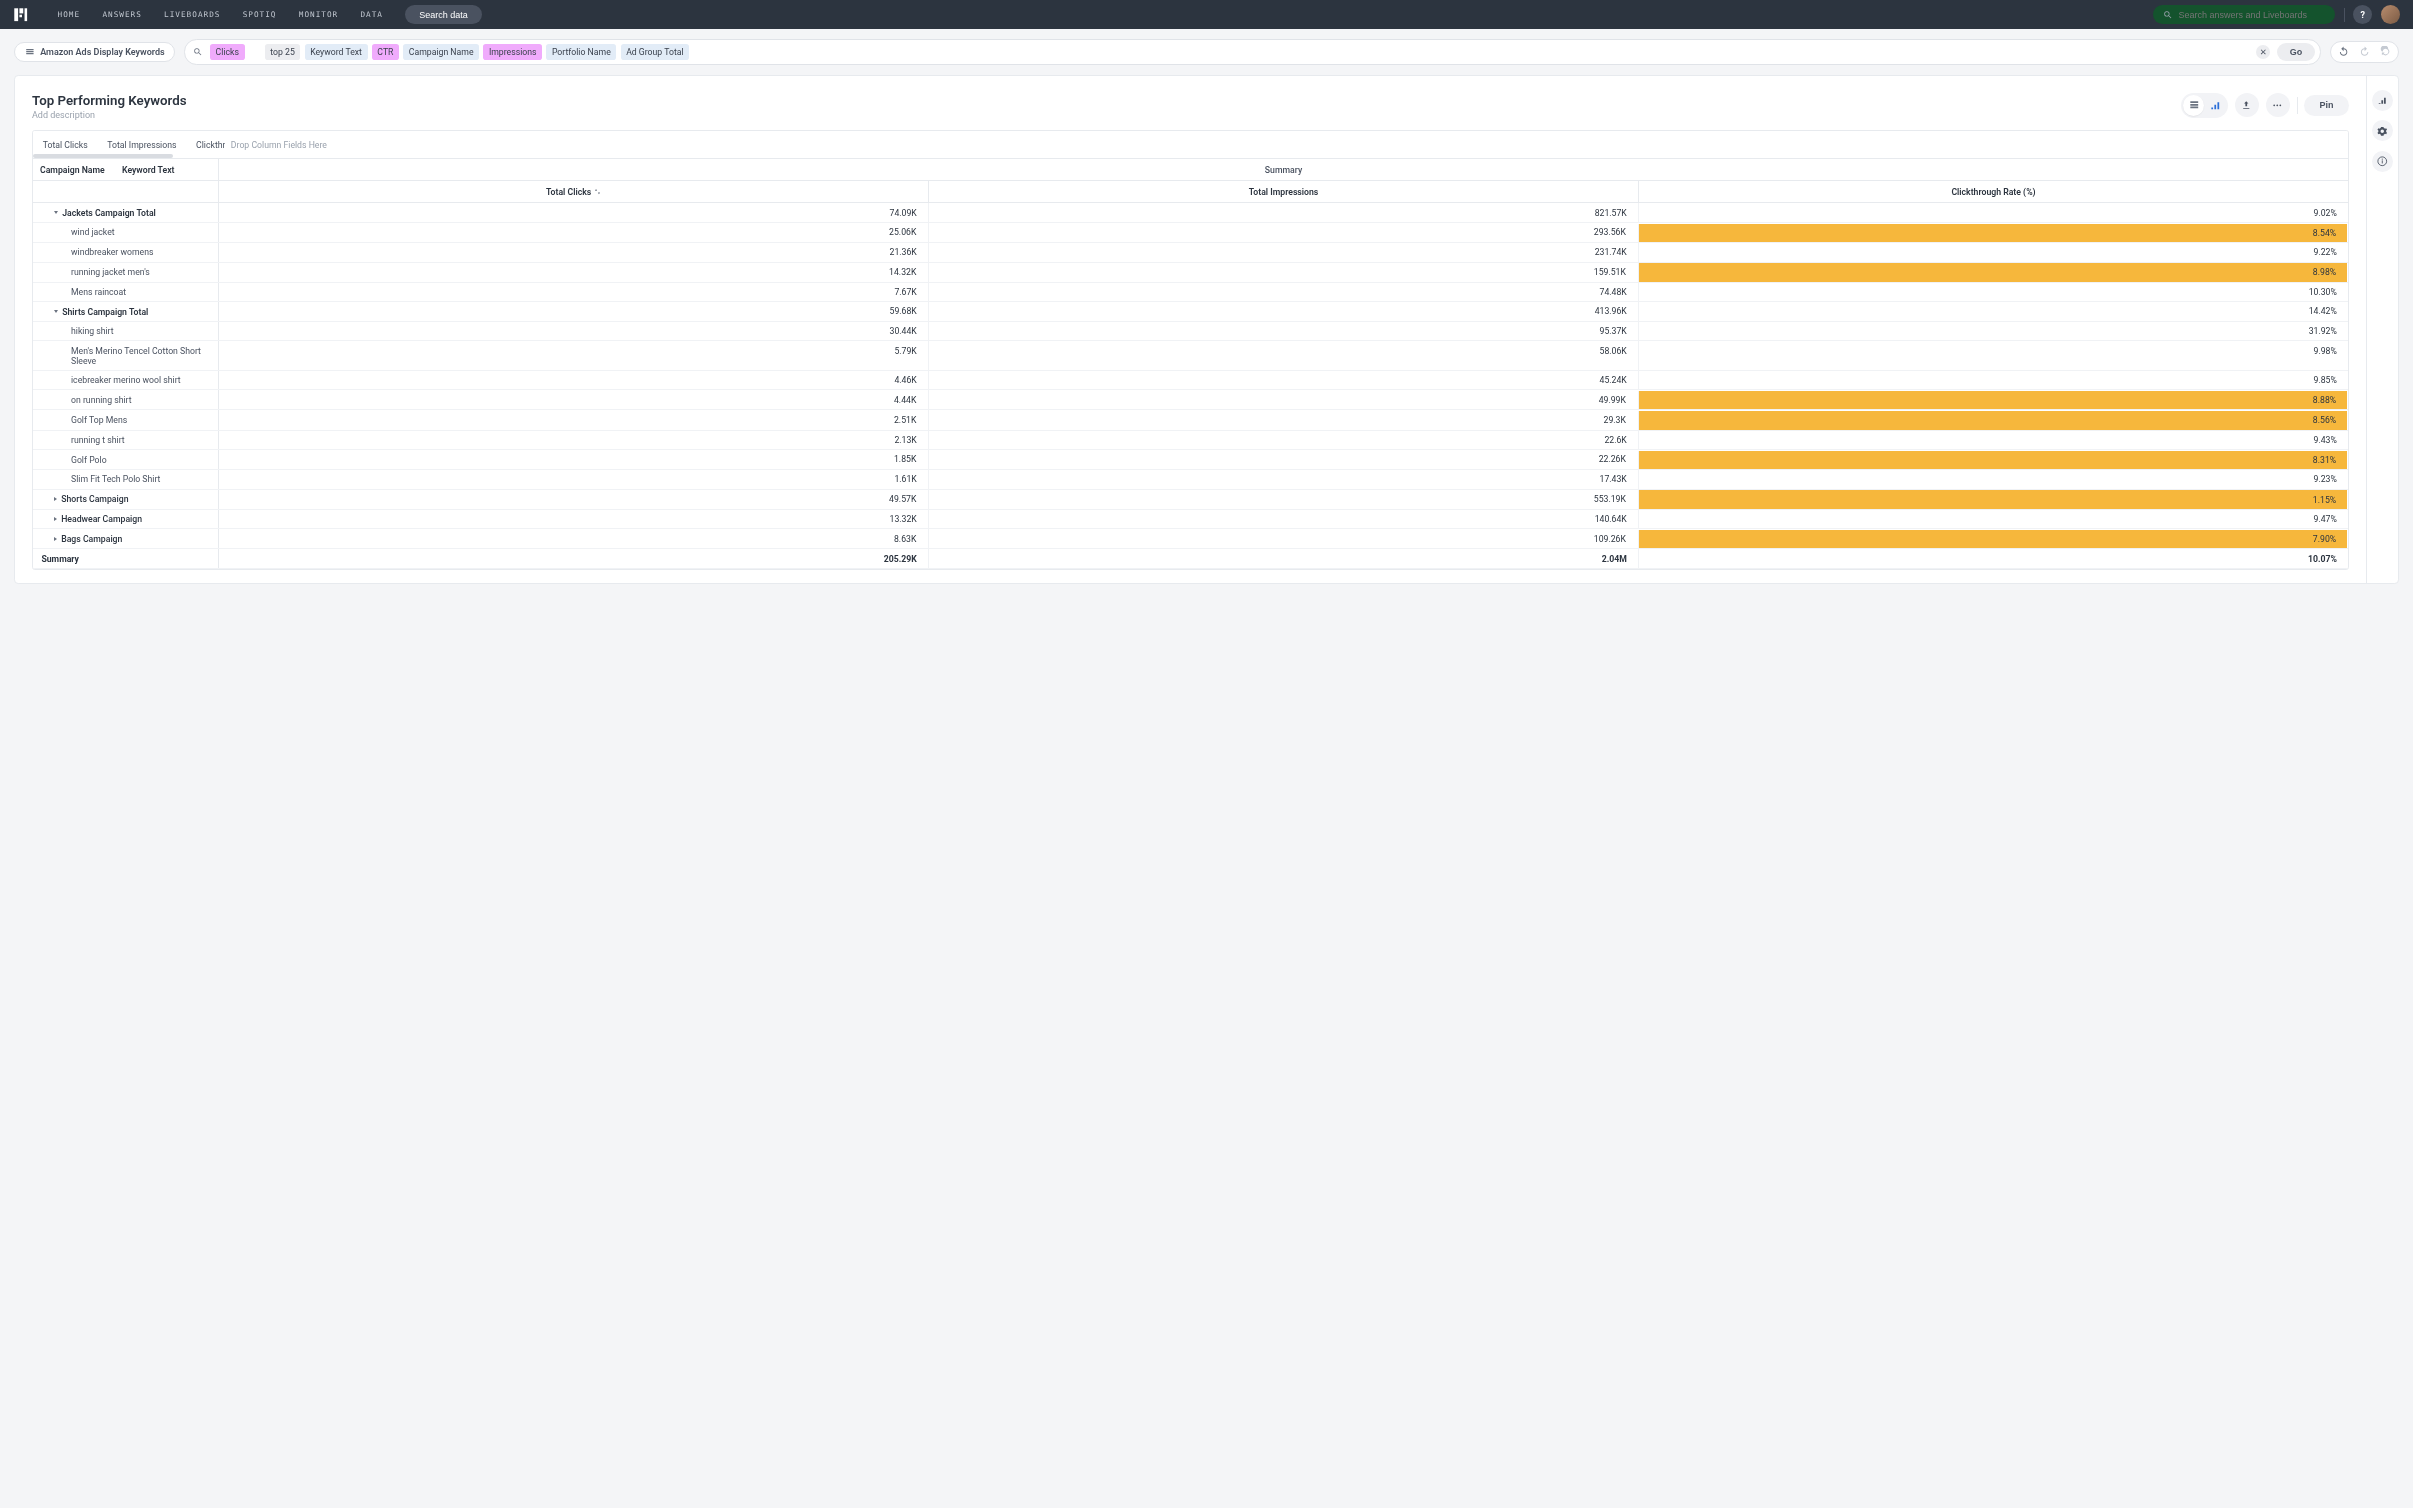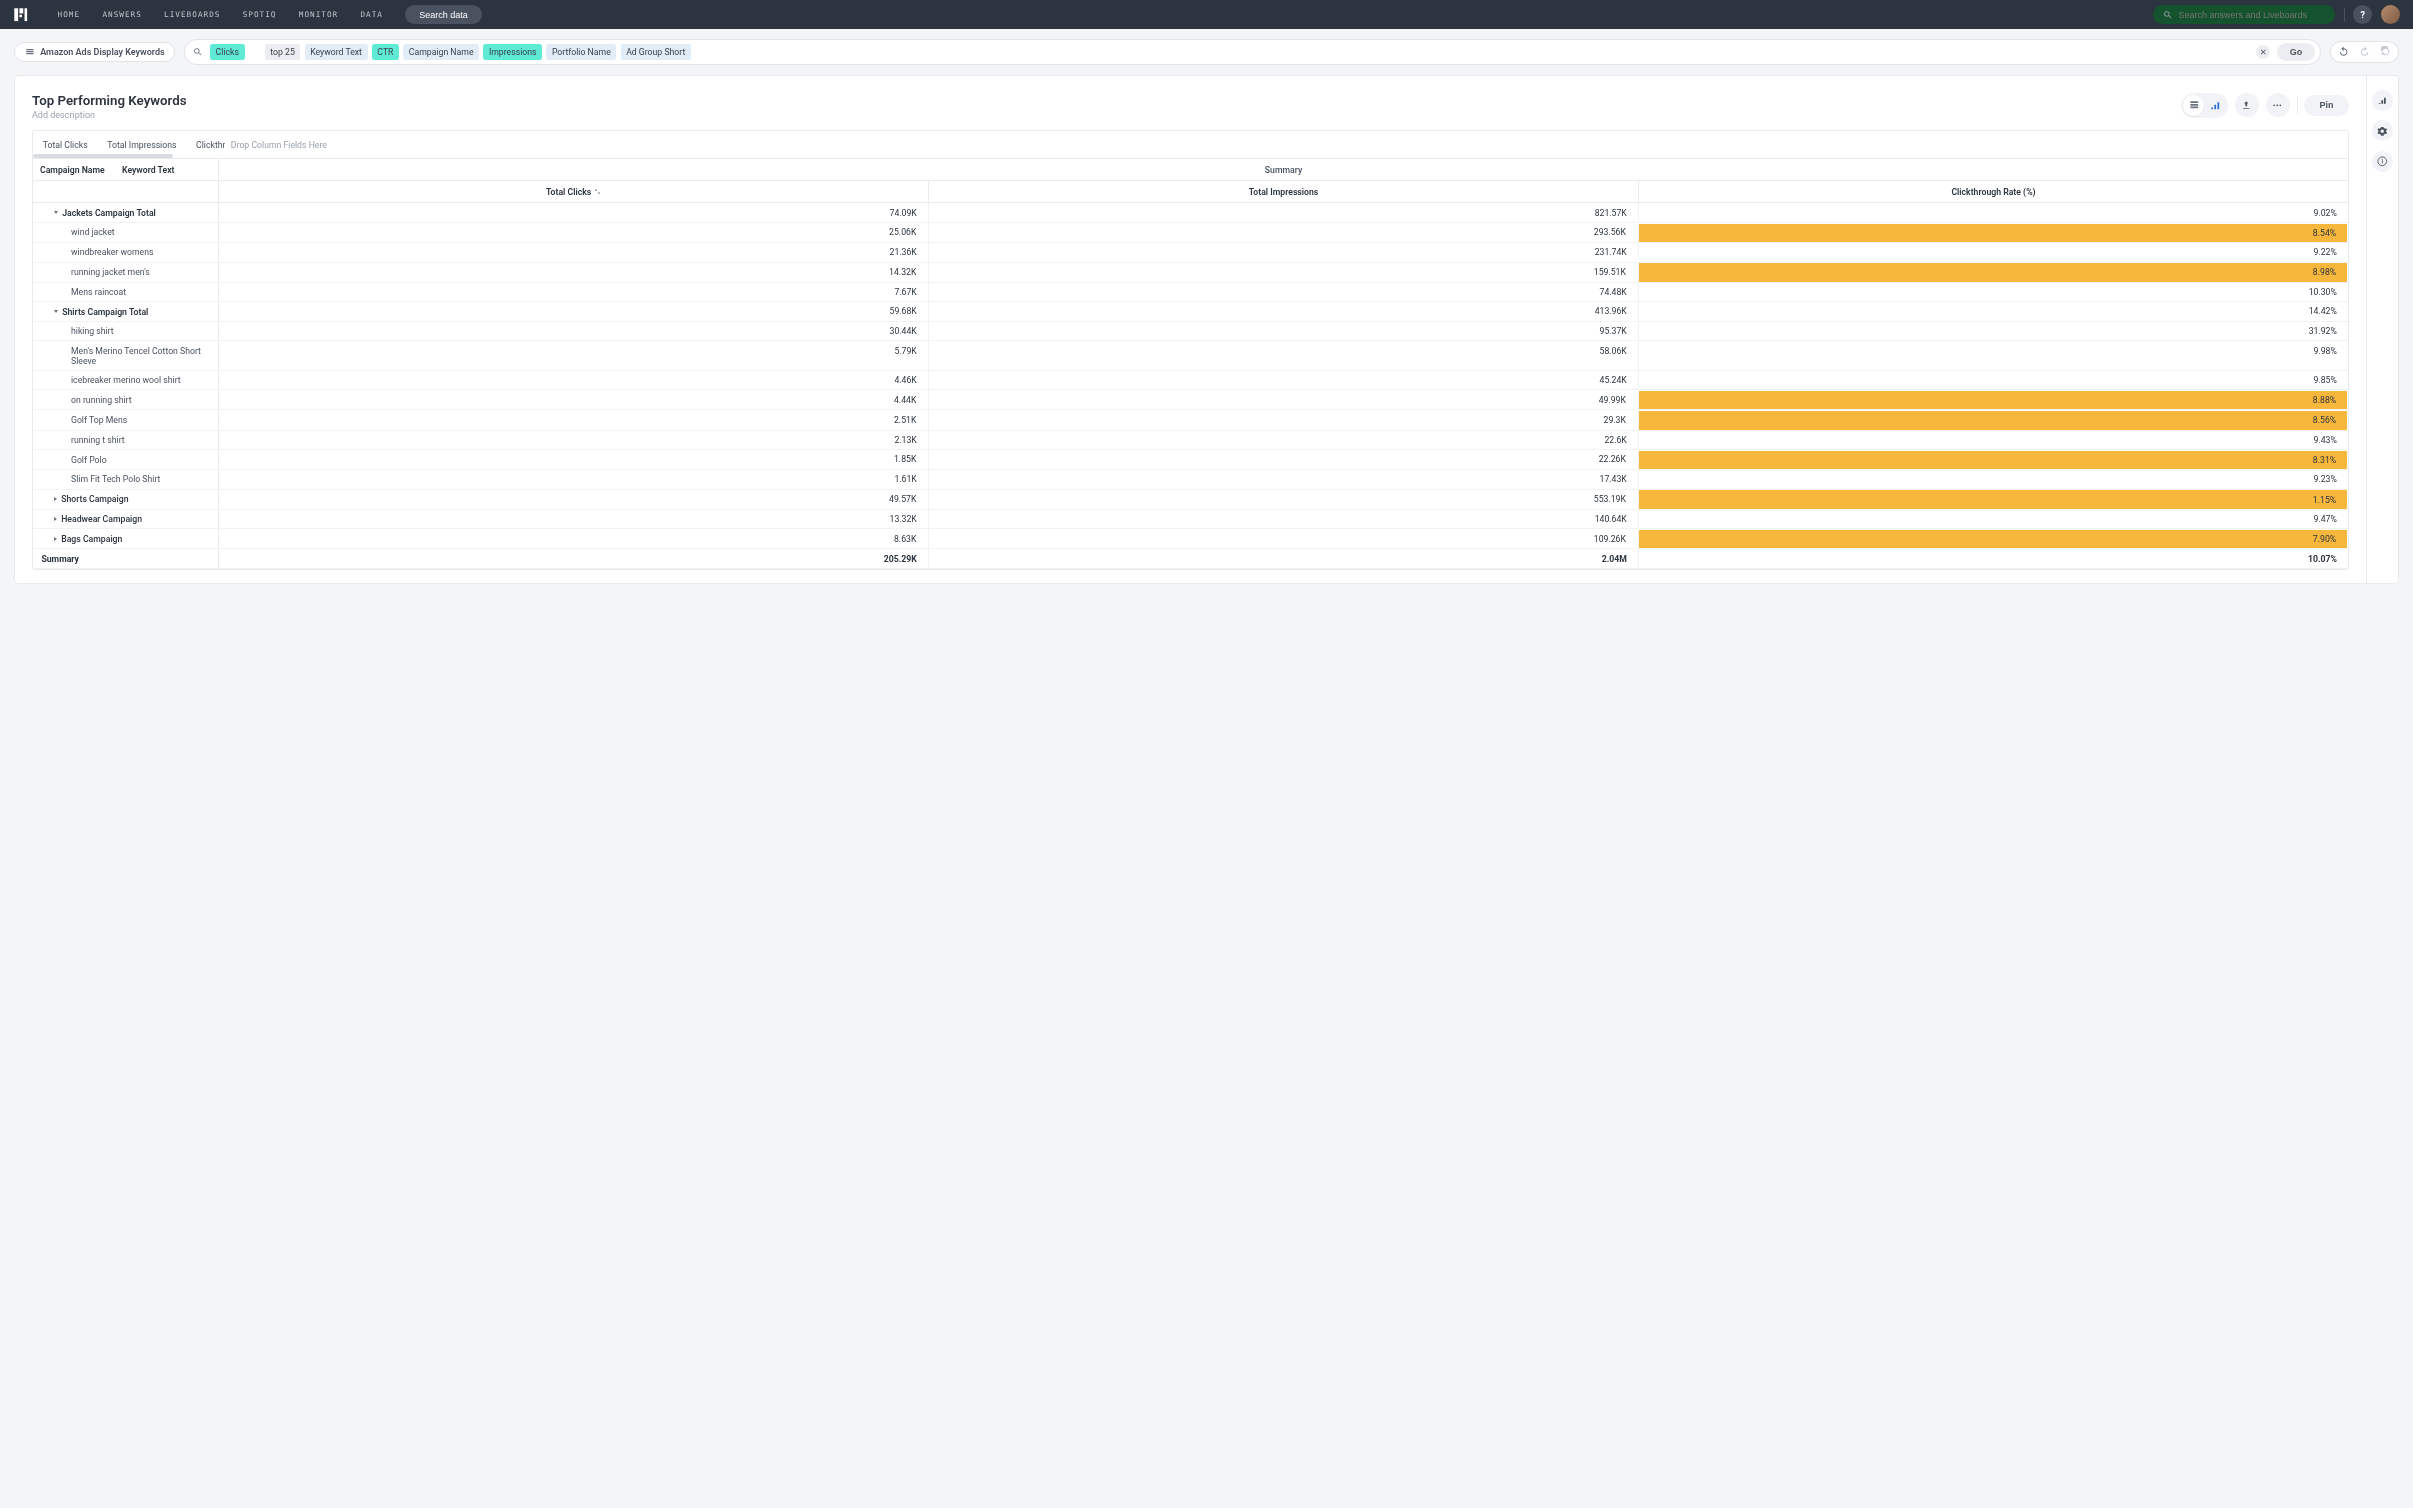--- a/index.html
+++ b/index.html
@@ -20,21 +20,21 @@
 .help-btn { width: 19.6px; height: 19.6px; border-radius: 50%; background: #4a5260; color: #fff; display: flex; align-items: center; justify-content: center; font-weight: bold; cursor: pointer; }
 .avatar { width: 19.6px; height: 19.6px; border-radius: 50%; background: linear-gradient(135deg,#b98d6e,#7a5a44); }
 
 
 .filterbar { display: flex; align-items: center; padding: 9.8px 14px; gap: 8.4px; }
 .source-chip { background: #fff; border:0.7px solid #e0e3e8; border-radius: 12.6px; padding: 4.2px 9.8px; display: flex; align-items: center; gap: 5.6px; color:#4a5260; font-weight:600; font-size:9px; }
 .source-chip .ic { width:9.8px; height:9.8px; }
 .query-row { flex: 1; background: #fff; border:0.7px solid #e0e3e8; border-radius: 12.6px; padding: 2.8px 5.6px; display: flex; align-items: center; gap: 4.2px; }
 .query-row .search-ic { width:9.8px; height:9.8px; fill:#6b7380; margin:0 2.8px; }
 .token { border-radius: 2.8px; padding: 2.8px 5.6px; font-size: 8.7px; color:#3a414d; }
-.tok-s { background:#5eead4; }
+.tok-s { background:#f0abfc; }
 .tok-f { background:#ecedf0;margin-left:16px; }
 .tok-b { background:#e2ecf7; }
 .clear-x { margin-left:auto; width:14px; height:14px; border-radius:50%; background:#ecedf0; display:flex; align-items:center; justify-content:center; cursor:pointer; color:#4a5260; font-size:8.4px; }
 .go-btn { background:#ecedf0; border:none; border-radius:9.8px; padding:4.2px 12.6px; font-weight:600; color:#4a5260; cursor:pointer; font-size:9px; margin-left:2.8px; }
 .history { background:#fff; border:0.7px solid #e0e3e8; border-radius:12.6px; padding:4.2px 7px; display:flex; gap:9.8px; }
 .history .ic { width:11.2px; height:11.2px; fill:#6b7380; cursor:pointer; }
 .history .ic.dis { fill:#c5cad2; }
 
 
 .card { margin: 0 14px 14px 14px; background:#fff; border:0.7px solid #e7eaee; border-radius:4.2px; display:flex; position:relative; }
@@ -137,21 +137,21 @@
         <path d="M15.5 14h-.79l-.28-.27A6.471 6.471 0 0016 9.5 6.5 6.5 0 109.5 16c1.61 0 3.09-.59 4.23-1.57l.27.28v.79l5 4.99L20.49 19l-4.99-5zm-6 0C7.01 14 5 11.99 5 9.5S7.01 5 9.5 5 14 7.01 14 9.5 11.99 14 9.5 14z"></path>
       </svg>
     <div id="tokens" style="display:flex; gap:4.2px; flex-wrap:nowrap;">
         <span class="token tok-s">Clicks</span>
         <span class="token tok-f">top 25</span>
         <span class="token tok-b">Keyword Text</span>
         <span class="token tok-s">CTR</span>
         <span class="token tok-b">Campaign Name</span>
         <span class="token tok-s">Impressions</span>
         <span class="token tok-b">Portfolio Name</span>
-        <span class="token tok-b">Ad Group Short</span>
+        <span class="token tok-b">Ad Group Total</span>
       </div>
     <div class="clear-x">✕</div>
     <button class="go-btn">Go</button>
   </div>
   <div class="history">
     <svg class="ic" viewBox="0 0 24 24">
         <path d="M12 5V1L7 6l5 5V7c3.31 0 6 2.69 6 6s-2.69 6-6 6-6-2.69-6-6H4c0 4.42 3.58 8 8 8s8-3.58 8-8-3.58-8-8-8z" fill="#6b7380"></path>
       </svg>
     <svg class="ic dis" viewBox="0 0 24 24">
         <path d="M12 5V1l5 5-5 5V7c-3.31 0-6 2.69-6 6s2.69 6 6 6 6-2.69 6-6h2c0 4.42-3.58 8-8 8s-8-3.58-8-8 3.58-8 8-8z"></path>

